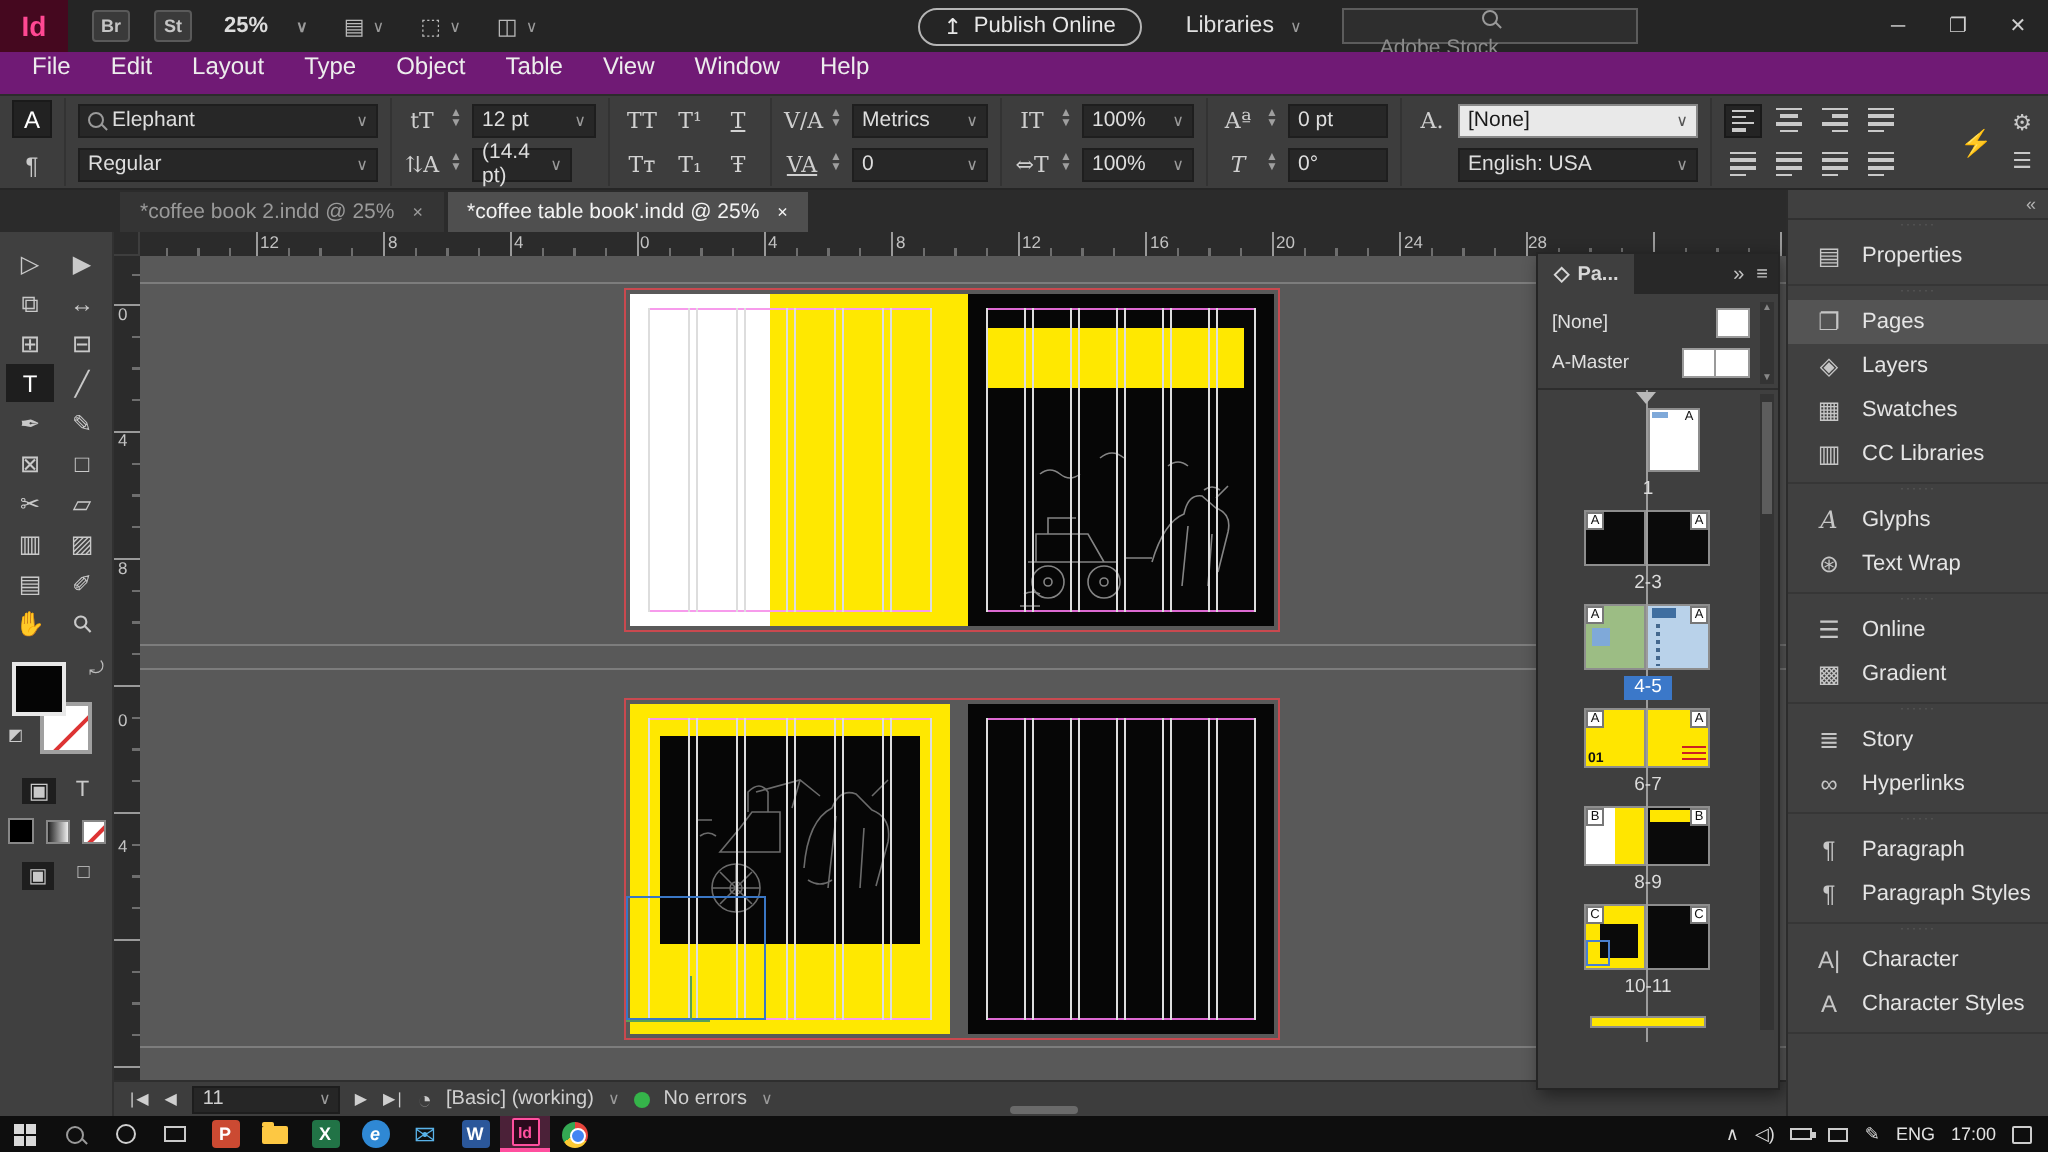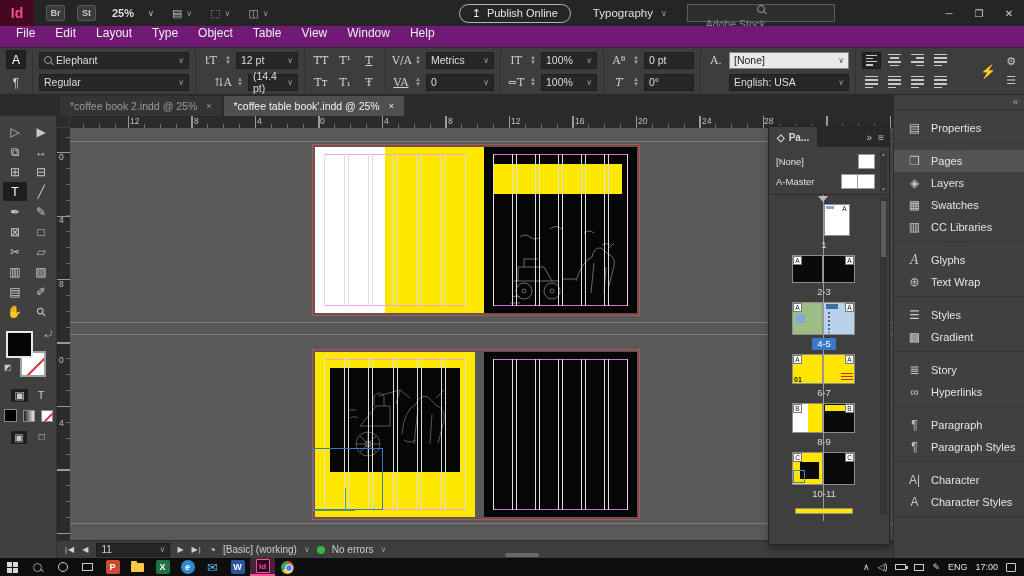--- a/index.html
+++ b/index.html
@@ -24,21 +24,21 @@
   .winbtns { margin-left:auto; display:flex; }
   .winbtns span { width:30px; height:26px; display:flex; align-items:center; justify-content:center; color:#cfcfcf; font-size:10px; }
   .mglass { position:relative; width:8px; height:8px; border:1.4px solid #9a9a9a; border-radius:50%; display:inline-block; flex:none; }
   .mglass::after { content:""; position:absolute; width:4px; height:1.4px; background:#9a9a9a; transform:rotate(45deg); right:-3px; bottom:-1px; }
   
   .menubar { position:absolute; left:0; top:26px; right:0; height:21px; background:#701a75; display:flex; padding-left:6px; }
   .menubar > span { padding:0 10px; font-size:12px; color:#ededed; }
   
   .controlbar { position:absolute; left:0; top:47px; right:0; height:48px; background:#3d3d3d; border-top:1px solid #2c2c2c; border-bottom:1px solid #262626; display:flex; align-items:center; }
   .cbgroup { display:flex; flex-direction:column; gap:4px; padding:0 6px; border-right:1px solid #333; height:44px; justify-content:center; }
-  .cbrow { display:flex; align-items:center; gap:4px; height:18px;justify-content:flex-end; }
+  .cbrow { display:flex; align-items:center; gap:4px; height:18px; }
   .fld { background:#272727; border:1px solid #1e1e1e; height:17px; display:flex; align-items:center; padding:0 4px; font-size:10.5px; color:#dedede; gap:4px; }
   .fld .caret { margin-left:auto; }
   .stp { display:flex; flex-direction:column; justify-content:center; color:#9f9f9f; font-size:6px; line-height:5px; width:8px; text-align:center; }
   .togA { width:20px; height:19px; display:flex; align-items:center; justify-content:center; font-size:12px; color:#fff; background:#222; border:1px solid #1a1a1a; }
   .togP { width:20px; height:19px; display:flex; align-items:center; justify-content:center; font-size:12px; color:#c9c9c9; }
   .tbtn { width:20px; height:17px; display:flex; align-items:center; justify-content:center; color:#d2d2d2; font-size:11px; font-family:"DejaVu Serif",serif; }
   .tbtn.u span { text-decoration:underline; }
   .icoT { color:#cfcfcf; font-size:11px; font-family:"DejaVu Serif",serif; width:18px; text-align:center; }
   .whitefld { background:#e9e9e9; color:#1a1a1a; border-color:#888; }
   .whitefld .caret { color:#555; }
@@ -192,21 +192,21 @@
       </div>
     <div class="tb-ico">
         <span>◫</span>
         <span class="caret">∨</span>
       </div>
     <div class="publish">
       <span>↥</span>
       <span>Publish Online</span>
     </div>
     <div class="wkspace">
-      <span>Typography</span>
+      <span>Libraries</span>
       <span class="caret">∨</span>
     </div>
     <div class="stocksearch">
       <span class="mglass"></span>
       <input placeholder="Adobe Stock" style="">
     </div>
     <div class="winbtns">
       <span>─</span>
       <span>❐</span>
       <span>✕</span>
@@ -722,21 +722,21 @@
           <span>Glyphs</span>
         </div>
       <div class="ditem">
           <span class="dicon">⊛</span>
           <span>Text Wrap</span>
         </div>
     </div>
     <div class="dgroup">
       <div class="ditem">
           <span class="dicon">☰</span>
-          <span>Styles</span>
+          <span>Online</span>
         </div>
       <div class="ditem">
           <span class="dicon">▩</span>
           <span>Gradient</span>
         </div>
     </div>
     <div class="dgroup">
       <div class="ditem">
           <span class="dicon">≣</span>
           <span>Story</span>

